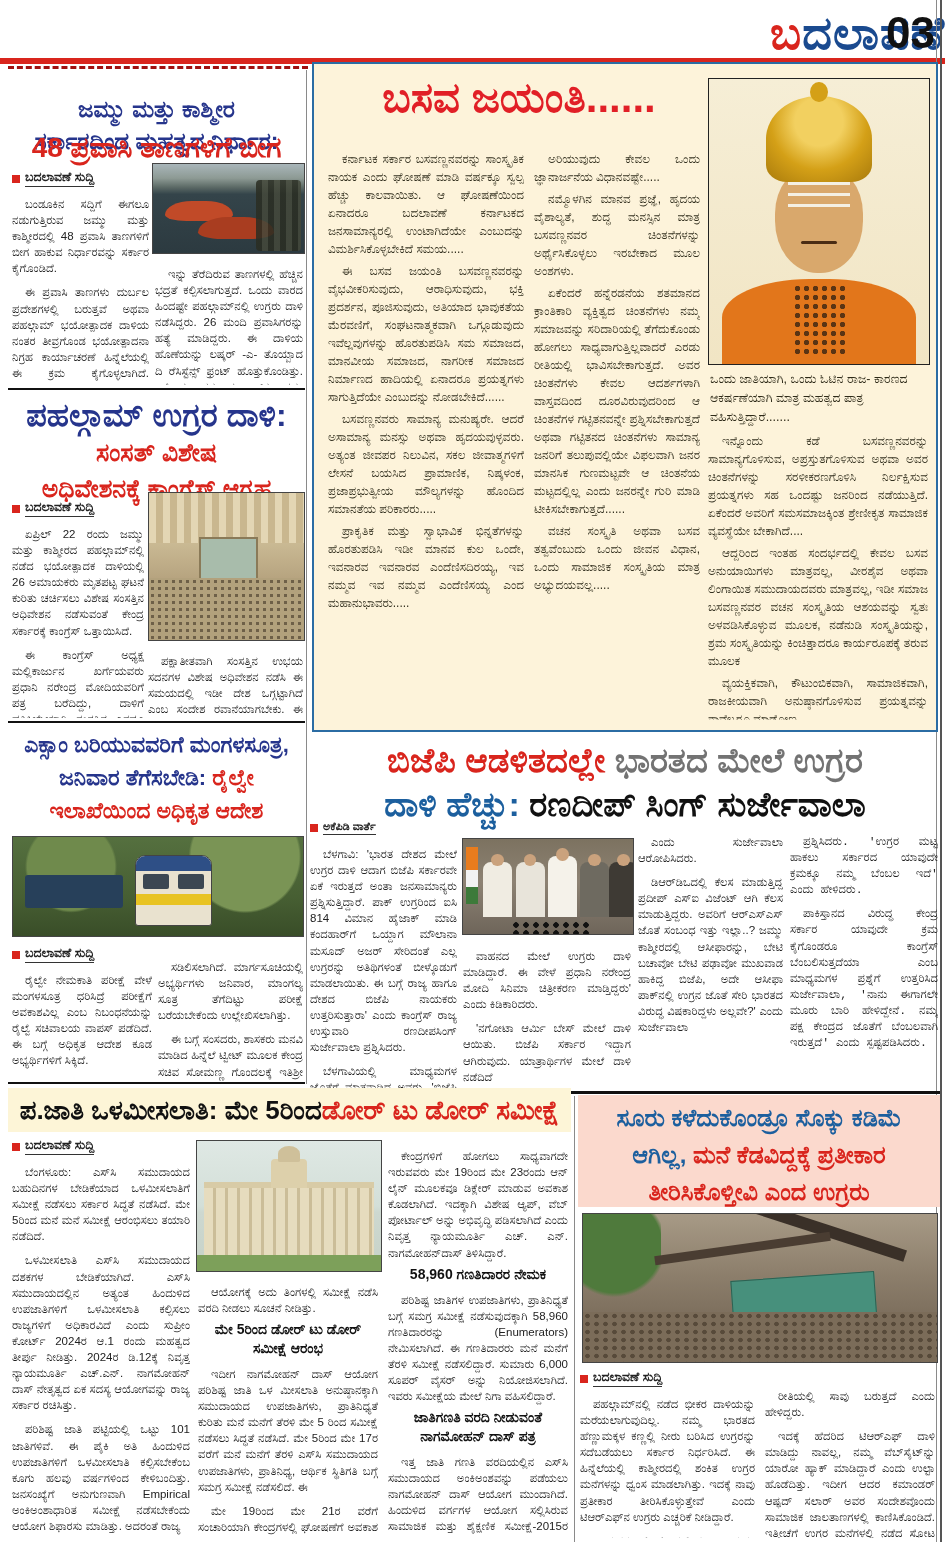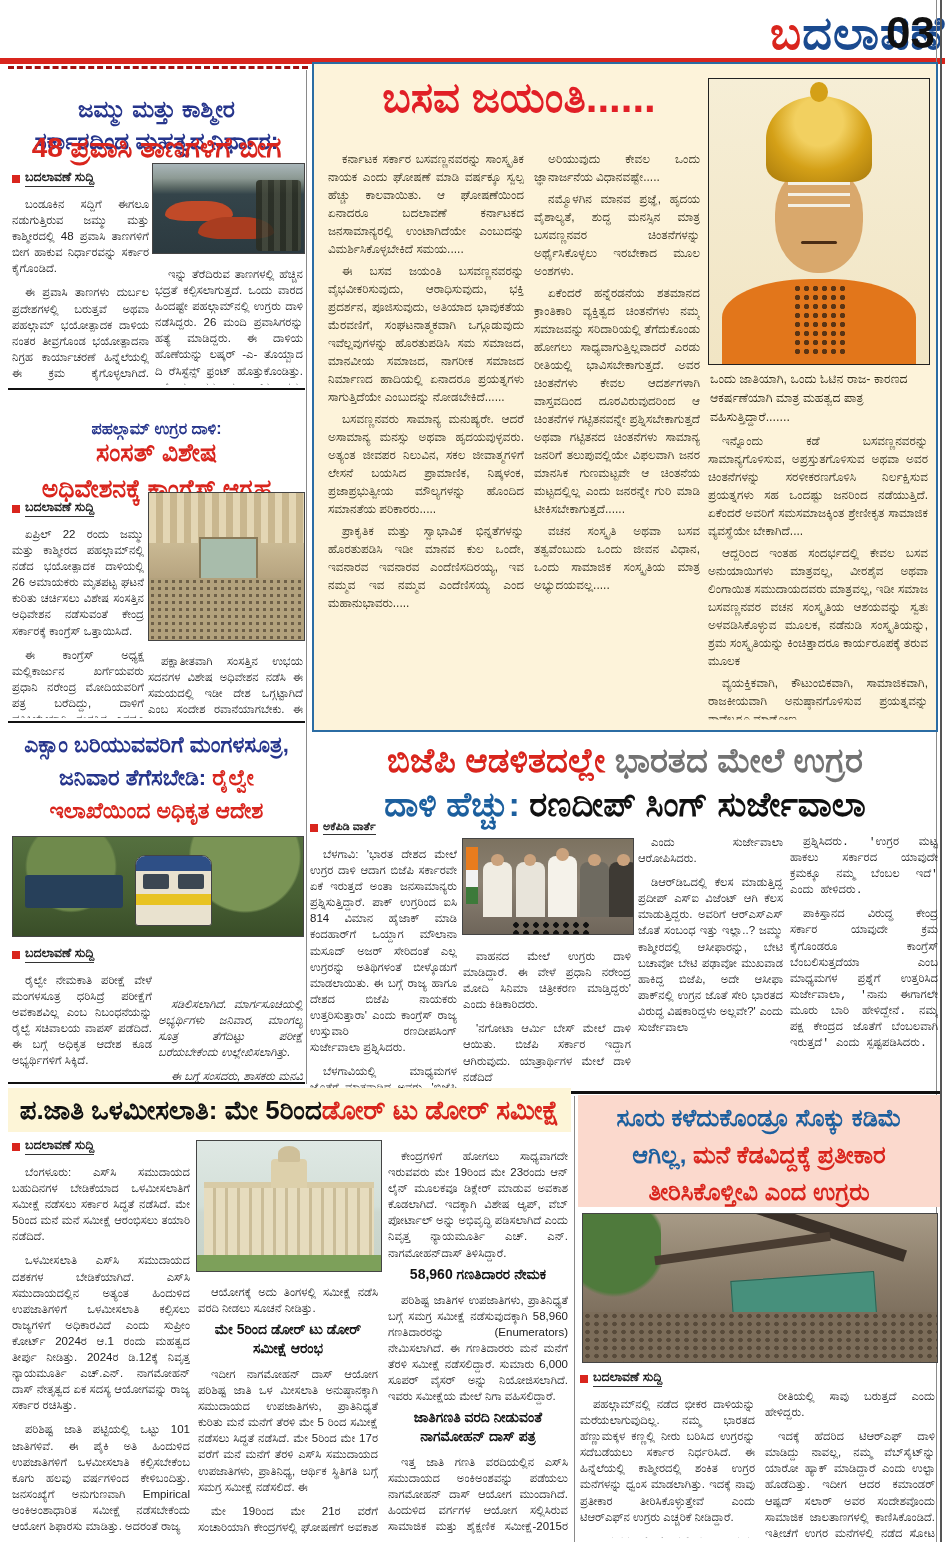--- a/index.html
+++ b/index.html
@@ -116,21 +116,21 @@
   </div>
   <div class="col" style="left:12px;top:188px;width:137px;height:196px;">
     <p>ಬಂಡೂಕಿನ ಸದ್ದಿಗೆ ಈಗಲೂ ನಡುಗುತ್ತಿರುವ ಜಮ್ಮು ಮತ್ತು ಕಾಶ್ಮೀರದಲ್ಲಿ 48 ಪ್ರವಾಸಿ ತಾಣಗಳಿಗೆ ಬೀಗ ಹಾಕುವ ನಿರ್ಧಾರವನ್ನು ಸರ್ಕಾರ ಕೈಗೊಂಡಿದೆ.</p>
     <p>ಈ ಪ್ರವಾಸಿ ತಾಣಗಳು ದುರ್ಬಲ ಪ್ರದೇಶಗಳಲ್ಲಿ ಬರುತ್ತವೆ ಅಥವಾ ಪಹಲ್ಗಾಮ್ ಭಯೋತ್ಪಾದಕ ದಾಳಿಯ ನಂತರ ತೀವ್ರಗೊಂಡ ಭಯೋತ್ಪಾದನಾ ನಿಗ್ರಹ ಕಾರ್ಯಾಚರಣೆ ಹಿನ್ನೆಲೆಯಲ್ಲಿ ಈ ಕ್ರಮ ಕೈಗೊಳ್ಳಲಾಗಿದೆ. ಯೂಸ್ಮಾರ್ಗ್, ತೌಸಾ ಮೈದಾನ, ದೂದಪತ್ರಿ, ಬಂಗುಸ್, ಕರಿವಾನ್ ದೈವರ್ ಚಂಡಿಗಮ್, ಅಹರ್ಬಲ್, ಕೌಸರ್ನಾಗ್, ವುಲರ್/ವಾಟ್ಲಾಬ್, ರಾಮ್ಪೋರಾ ಬಂಗುಸ್ ವ್ಯಾಲಿ, ರಾಣ್ಪೋರಾ ಮತ್ತು ಚೀನಾಧಾರ್ ಮುಚ್ಚಲು ನಿರ್ಧರಿಸಲಾಗಿದೆ.</p>
   </div>
   <div class="col" style="left:155px;top:258px;width:148px;height:127px;">
     <p>ಇನ್ನು ತೆರೆದಿರುವ ತಾಣಗಳಲ್ಲಿ ಹೆಚ್ಚಿನ ಭದ್ರತೆ ಕಲ್ಪಿಸಲಾಗುತ್ತದೆ. ಒಂದು ವಾರದ ಹಿಂದಷ್ಟೇ ಪಹಲ್ಗಾಮ್‌ನಲ್ಲಿ ಉಗ್ರರು ದಾಳಿ ನಡೆಸಿದ್ದರು. 26 ಮಂದಿ ಪ್ರವಾಸಿಗರನ್ನು ಹತ್ಯೆ ಮಾಡಿದ್ದರು. ಈ ದಾಳಿಯ ಹೊಣೆಯನ್ನು ಲಷ್ಕರ್ -ಎ- ತೊಯ್ಬಾದ ದಿ ರೆಸಿಸ್ಟೆನ್ಸ್ ಫ್ರಂಟ್ ಹೊತ್ತುಕೊಂಡಿತ್ತು. ಆಕ್ರೋಶ ವ್ಯಕ್ತವಾದ ಬಳಿಕ ನಮ್ಮ ಖಾತೆಯನ್ನು ಯಾರೋ ಹ್ಯಾಕ್ ಮಾಡಿದ್ದಾರೆ. ನಮಗೂ ದಾಳಿಗೂ ಸಂಬಂಧವಿಲ್ಲ ಎಂದು ನುಣುಚಿ ಕೊಳ್ಳಲು ಪ್ರಯತ್ನಿಸಿತ್ತು.</p>
   </div>
   <div class="hrule" style="left:8px;top:388px;width:297px;"></div>
 
-  <div class="hl navy" style="left:8px;top:412px;width:297px;font-size:16px;line-height:34px;">ಪಹಲ್ಗಾಮ್ ಉಗ್ರರ ದಾಳಿ:</div>
+  <div class="hl navy" style="left:8px;top:398px;width:297px;font-size:32px;line-height:34px;">ಪಹಲ್ಗಾಮ್ ಉಗ್ರರ ದಾಳಿ:</div>
   <div class="hl redtx" style="left:8px;top:434px;width:297px;font-size:25px;line-height:36px;">
     <span>ಸಂಸತ್ ವಿಶೇಷ</span><br>
     <span>ಅಧಿವೇಶನಕ್ಕೆ ಕಾಂಗ್ರೆಸ್ ಆಗ್ರಹ</span>
   </div>
   <div class="byline" style="left:12px;top:500px;">
     <span class="sq"></span>
     <span class="bl">ಬದಲಾವಣೆ ಸುದ್ದಿ</span>
   </div>
   <div class="photo ph-parl" style="left:148px;top:492px;width:155px;height:147px;">
     <div class="ceil"></div>
@@ -161,21 +161,21 @@
     </div>
   </div>
   <div class="byline" style="left:12px;top:946px;">
     <span class="sq"></span>
     <span class="bl">ಬದಲಾವಣೆ ಸುದ್ದಿ</span>
   </div>
   <div class="col" style="left:12px;top:964px;width:140px;height:116px;">
     <p>ರೈಲ್ವೇ ನೇಮಕಾತಿ ಪರೀಕ್ಷೆ ವೇಳೆ ಮಂಗಳಸೂತ್ರ ಧರಿಸಿದ್ರೆ ಪರೀಕ್ಷೆಗೆ ಅವಕಾಶವಿಲ್ಲ ಎಂಬ ನಿಬಂಧನೆಯನ್ನು ರೈಲ್ವೆ ಸಚಿವಾಲಯ ವಾಪಸ್ ಪಡೆದಿದೆ. ಈ ಬಗ್ಗೆ ಅಧಿಕೃತ ಆದೇಶ ಕೂಡ ಅಭ್ಯರ್ಥಿಗಳಿಗೆ ಸಿಕ್ಕಿದೆ.</p>
     <p>ಜನಿವಾರ ವಿವಾದದಿಂದಾಗಿ ತೀವ್ರ ಟೀಕೆ, ಅಸಮಾಧಾನ ವ್ಯಕ್ತವಾಗಿದ್ದ ಬೆನ್ನಲ್ಲೇ ಈಗ ನಿಬಂಧ</p>
   </div>
-  <div class="col" style="left:158px;top:988px;width:145px;height:132px;font-style:italic;">
+  <div class="col" style="left:158px;top:951px;width:145px;height:132px;">
     <p>ಸಡಿಲಿಸಲಾಗಿದೆ. ಮಾರ್ಗಸೂಚಿಯಲ್ಲಿ ಅಭ್ಯರ್ಥಿಗಳು ಜನಿವಾರ, ಮಾಂಗಲ್ಯ ಸೂತ್ರ ತೆಗೆದಿಟ್ಟು ಪರೀಕ್ಷೆ ಬರೆಯಬೇಕೆಂದು ಉಲ್ಲೇಖಿಸಲಾಗಿತ್ತು.</p>
     <p>ಈ ಬಗ್ಗೆ ಸಂಸದರು, ಶಾಸಕರು ಮನವಿ ಮಾಡಿದ ಹಿನ್ನೆಲೆ ಟ್ವೀಟ್ ಮೂಲಕ ಕೇಂದ್ರ ಸಚಿವ ಸೋಮಣ್ಣ ಗೊಂದಲಕ್ಕೆ ಇತಿಶ್ರೀ ಹಾಡಿದ್ದಾರೆ. ಜನಿವಾರ, ಮಾಂಗಲ್ಯ, ಸಂಸ್ಕೃತಿ ಬಿಂಬಿಸುವ ಯಾವುದೇ ವಸ್ತು ಧರಿಸಿ ಬಂದಲ್ಲಿ ಅಭ್ಯರ್ಥಿಗಳಿಗೆ ತೊಂದರೆ ನೀಡಬಾರದೆಂದು ಸೂಚಿಸಲಾಗಿದೆ.</p>
   </div>
   <div class="hrule" style="left:8px;top:1082px;width:297px;"></div>
 
   <div class="basava-box">
     <div class="basava-hl">ಬಸವ ಜಯಂತಿ......</div>
     <div class="bas-col" style="left:14px;top:86px;width:196px;height:566px;">
       <p>ಕರ್ನಾಟಕ ಸರ್ಕಾರ ಬಸವಣ್ಣನವರನ್ನು ಸಾಂಸ್ಕೃತಿಕ ನಾಯಕ ಎಂದು ಘೋಷಣೆ ಮಾಡಿ ವರ್ಷಕ್ಕೂ ಸ್ವಲ್ಪ ಹೆಚ್ಚು ಕಾಲವಾಯಿತು. ಆ ಘೋಷಣೆಯಿಂದ ಏನಾದರೂ ಬದಲಾವಣೆ ಕರ್ನಾಟಕದ ಜನಸಾಮಾನ್ಯರಲ್ಲಿ ಉಂಟಾಗಿದೆಯೇ ಎಂಬುದನ್ನು ವಿಮರ್ಶಿಸಿಕೊಳ್ಳಬೇಕಿದೆ ಸಮಯ.....</p>
       <p>ಈ ಬಸವ ಜಯಂತಿ ಬಸವಣ್ಣನವರನ್ನು ವೈಭವೀಕರಿಸುವುದು, ಆರಾಧಿಸುವುದು, ಭಕ್ತಿ ಪ್ರದರ್ಶನ, ಪೂಜಿಸುವುದು, ಅತಿಯಾದ ಭಾವುಕತೆಯ ಮೆರವಣಿಗೆ, ಸಂಘಟನಾತ್ಮಕವಾಗಿ ಒಗ್ಗೂಡುವುದು ಇವೆಲ್ಲವುಗಳನ್ನು ಹೊರತುಪಡಿಸಿ ಸಮ ಸಮಾಜದ, ಮಾನವೀಯ ಸಮಾಜದ, ನಾಗರೀಕ ಸಮಾಜದ ನಿರ್ಮಾಣದ ಹಾದಿಯಲ್ಲಿ ಏನಾದರೂ ಪ್ರಯತ್ನಗಳು ಸಾಗುತ್ತಿದೆಯೇ ಎಂಬುದನ್ನು ನೋಡಬೇಕಿದೆ......</p>

